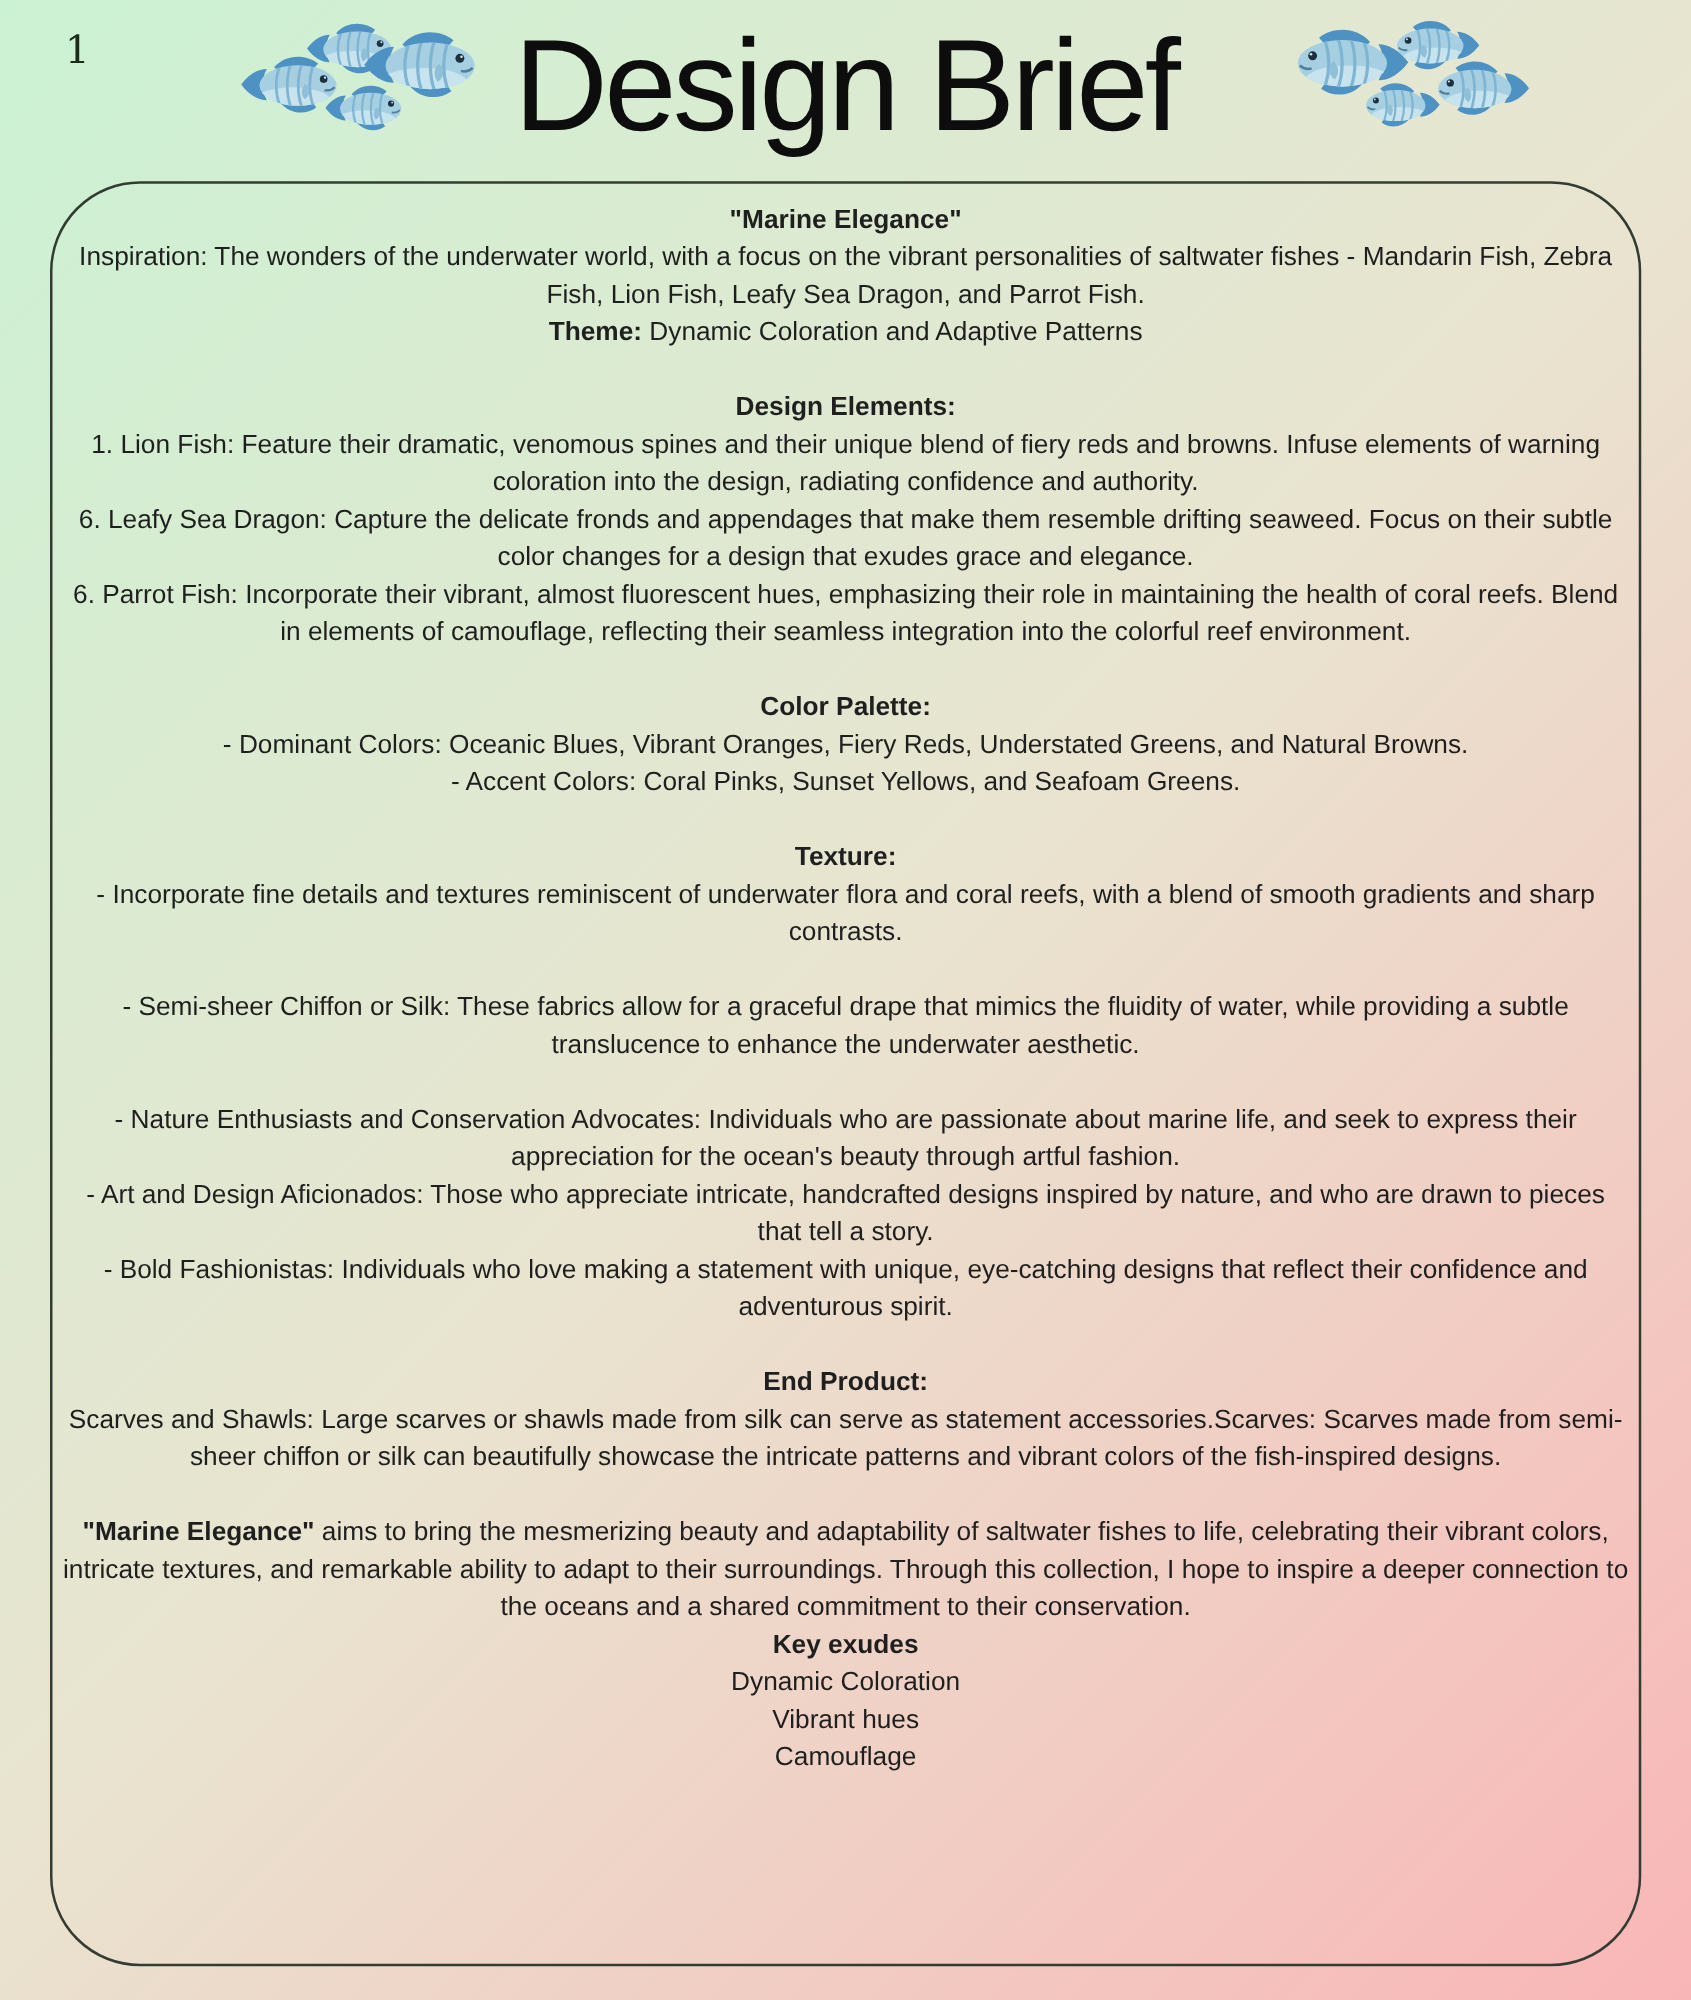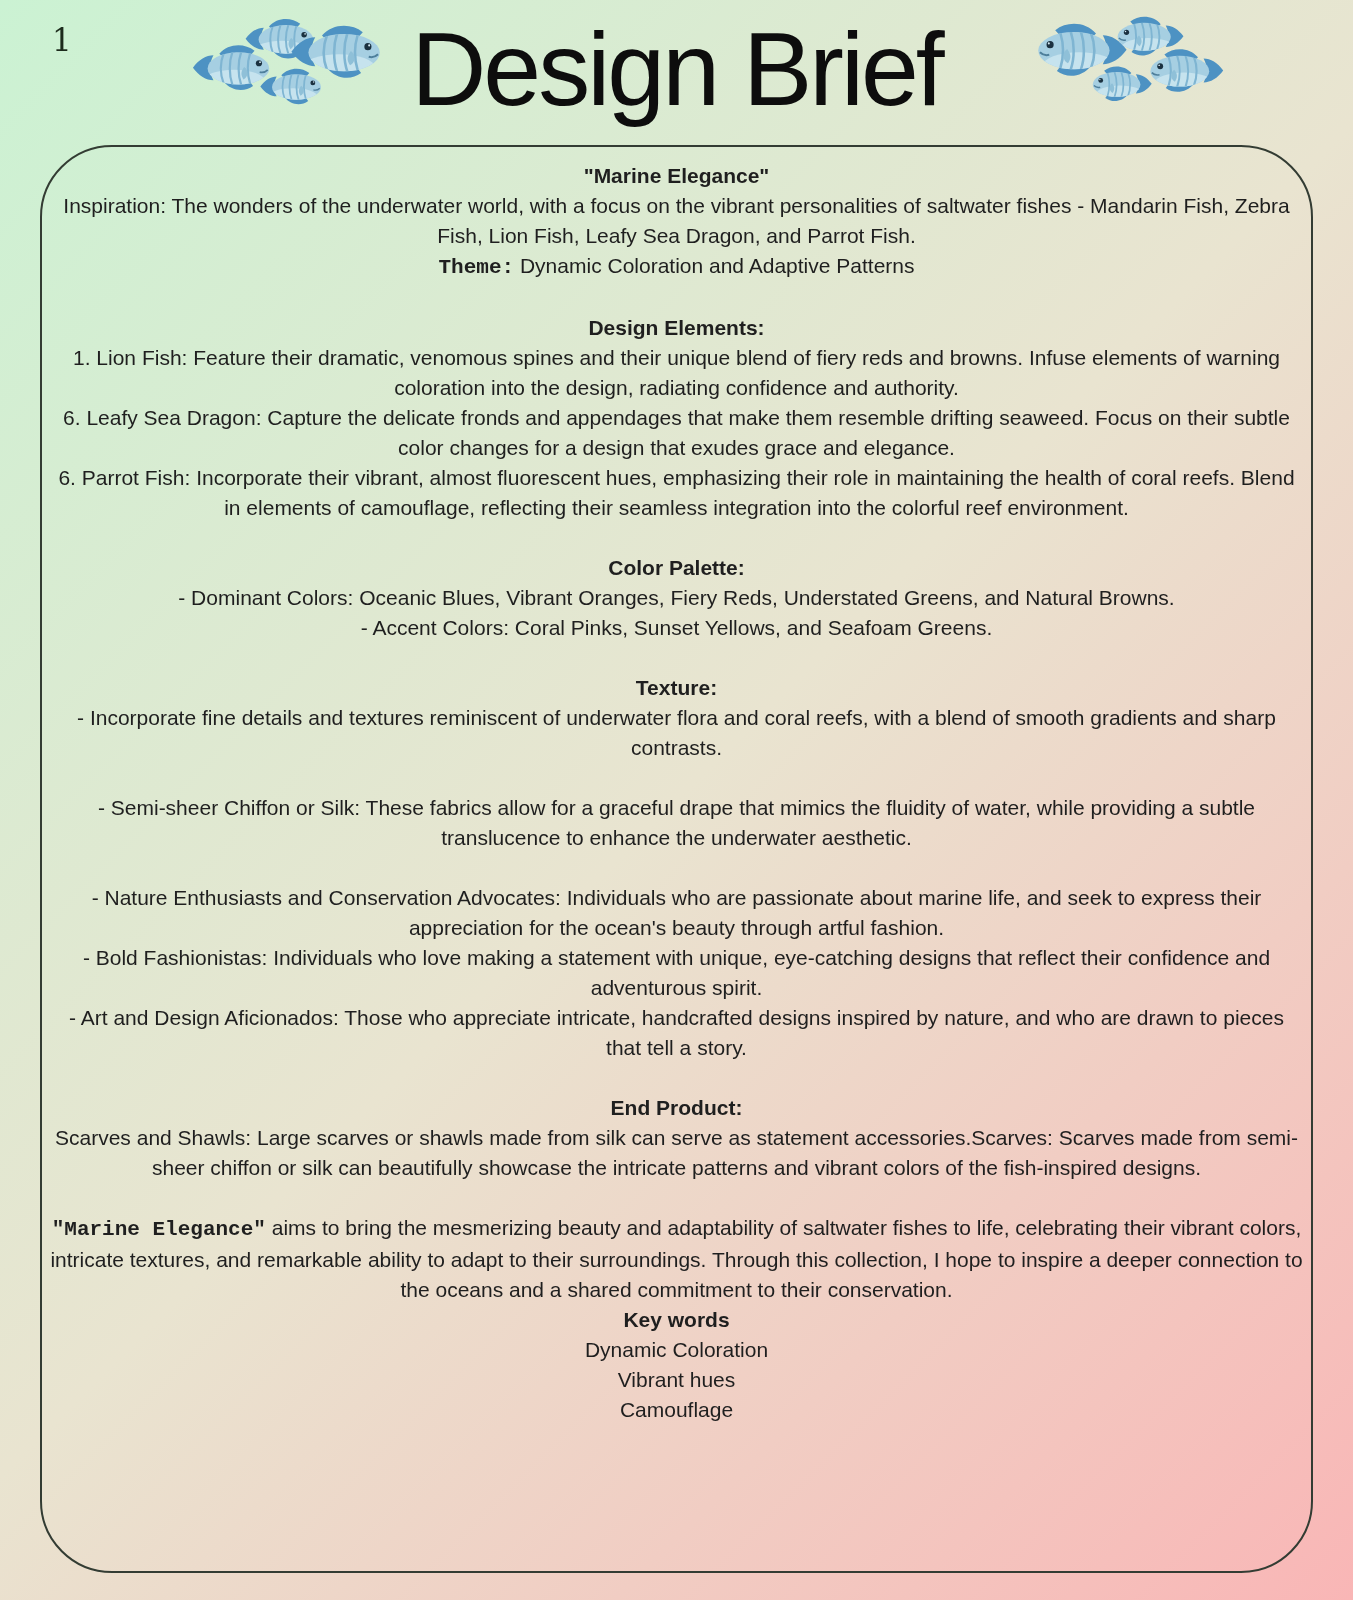--- a/index.html
+++ b/index.html
@@ -31,21 +31,21 @@
     border:2px solid #333c33;
     border-radius:72px;
     padding:14px 8px;
     text-align:center;
     font-size:21px;line-height:30px;
   }
   .brief-card p,.brief-card h2{margin:0;font-size:21px;line-height:30px;}
   .brief-card h2{font-weight:bold;}
   .section{margin-bottom:30px;}
   .section:last-child{margin-bottom:0;}
-  b{font-weight:bold;font-family:Liberation Mono, monospace;}
+  b{font-weight:bold;}
 </style>
 </head>
 <body>
 
 <svg width="0" height="0" style="position:absolute" aria-hidden="true">
   <defs>
     <clipPath id="fish-body-clip">
         <ellipse cx="66" cy="36" rx="42" ry="22"></ellipse>
       </clipPath>
     <g id="fish-shape">
@@ -129,31 +129,31 @@
       <h2>Texture:</h2>
       <p>- Incorporate fine details and textures reminiscent of underwater flora and coral reefs, with a blend of smooth gradients and sharp contrasts.</p>
     </div>
 
     <div class="section">
       <p>- Semi-sheer Chiffon or Silk: These fabrics allow for a graceful drape that mimics the fluidity of water, while providing a subtle translucence to enhance the underwater aesthetic.</p>
     </div>
 
     <div class="section">
       <p>- Nature Enthusiasts and Conservation Advocates: Individuals who are passionate about marine life, and seek to express their appreciation for the ocean's beauty through artful fashion.</p>
+      <p>- Art and Design Aficionados: Those who appreciate intricate, handcrafted designs inspired by nature, and who are drawn to pieces that tell a story.</p>
       <p>- Bold Fashionistas: Individuals who love making a statement with unique, eye-catching designs that reflect their confidence and adventurous spirit.</p>
-      <p>- Art and Design Aficionados: Those who appreciate intricate, handcrafted designs inspired by nature, and who are drawn to pieces that tell a story.</p>
     </div>
 
     <div class="section">
       <h2>End Product:</h2>
       <p>Scarves and Shawls: Large scarves or shawls made from silk can serve as statement accessories.Scarves: Scarves made from semi-sheer chiffon or silk can beautifully showcase the intricate patterns and vibrant colors of the fish-inspired designs.</p>
     </div>
 
     <div class="section">
       <p><b>"Marine Elegance"</b><span> aims to bring the mesmerizing beauty and adaptability of saltwater fishes to life, celebrating their vibrant colors, intricate textures, and remarkable ability to adapt to their surroundings. Through this collection, I hope to inspire a deeper connection to the oceans and a shared commitment to their conservation.</span></p>
-      <h2>Key words</h2>
+      <h2>Key exudes</h2>
       <p>Dynamic Coloration</p>
       <p>Vibrant hues</p>
       <p>Camouflage</p>
     </div>
 
   </main>
 </div>
 
 </body></html>

